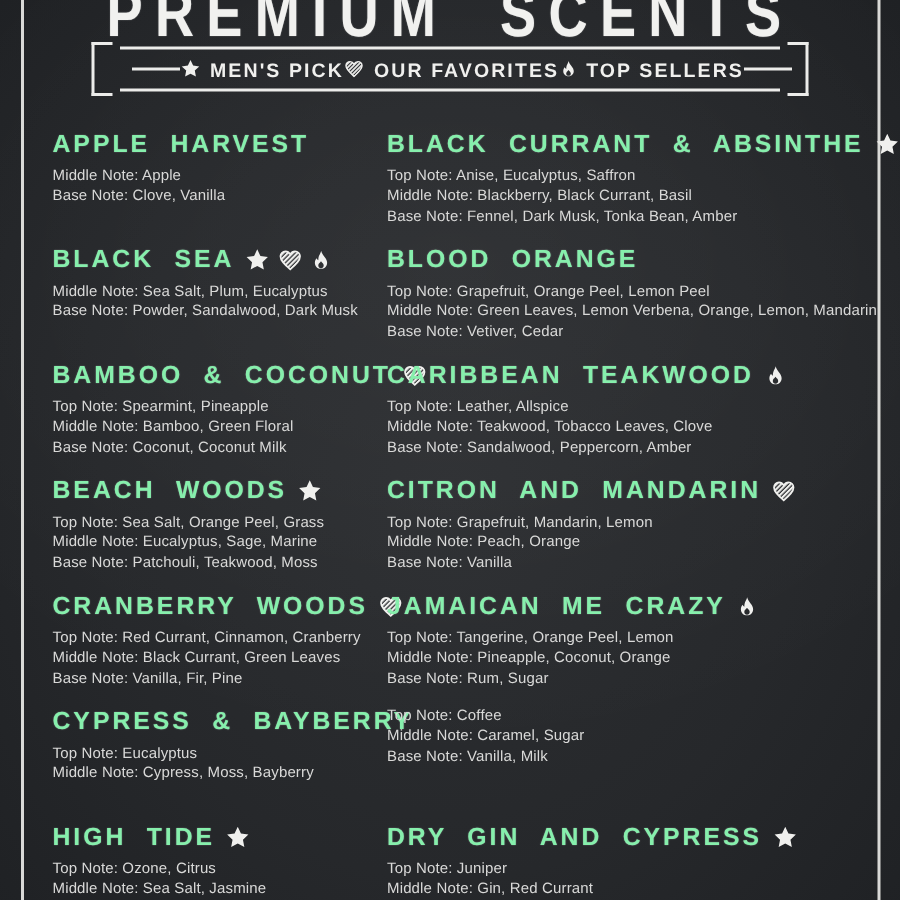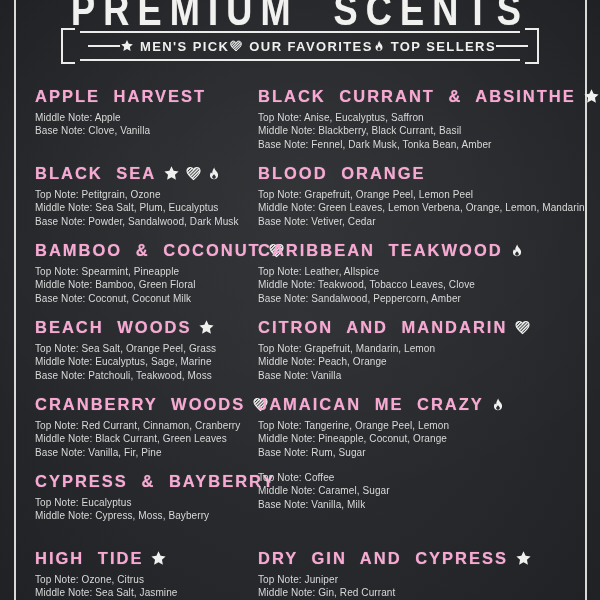--- a/index.html
+++ b/index.html
@@ -40,21 +40,21 @@
   .legend-item{display:flex;align-items:center;gap:6px;font-size:13px;font-weight:bold;
     letter-spacing:1.4px;color:#f0f0ee;white-space:nowrap;text-align:right;}
   .legend-item .icon{width:14px;height:14px;}
   .legend-item .icon-flame{width:12px;height:16px;}
 
   main{display:grid;grid-template-columns:223px 1fr;padding:22px 14px 0 35px;}
   .entry{height:77px;}
   .scent-name{
     display:flex;align-items:center;gap:7px;margin:0 0 4px 0;
     font-size:16.5px;font-weight:bold;letter-spacing:2px;word-spacing:7px;
-    line-height:21px;color:#f9a8d4;white-space:nowrap;
+    line-height:21px;color:#86efac;white-space:nowrap;
     text-shadow:0 0 1px rgba(255,255,255,.4);
   }
   .note{margin:0;font-size:10px;line-height:13.4px;color:#d9d9d8;
     letter-spacing:.1px;white-space:nowrap;}
   .icon{display:inline-block;color:#f0f0ee;flex:0 0 auto;}
   .icons{display:flex;align-items:center;gap:5px;}
   .scent-name .icon{width:17px;height:17px;}
   .scent-name .icon-flame{width:14px;height:19px;}
 </style>
 </head>
@@ -132,21 +132,20 @@
               <use href="#sym-star"></use>
             </svg>
             <svg class="icon icon-heart" viewBox="0 0 24 24">
               <use href="#sym-heart"></use>
             </svg>
             <svg class="icon icon-flame" viewBox="0 0 24 24">
               <use href="#sym-flame"></use>
             </svg>
           </span>
     </h2>
-    <p class="note">Top Note: Petitgrain, Ozone</p>
     <p class="note">Middle Note: Sea Salt, Plum, Eucalyptus</p>
     <p class="note">Base Note: Powder, Sandalwood, Dark Musk</p>
   </article>
 
   <article class="entry">
     <h2 class="scent-name">
       <span class="name-text">BAMBOO &amp; COCONUT</span>
       <span class="icons">
             <svg class="icon icon-heart" viewBox="0 0 24 24">
               <use href="#sym-heart"></use>

